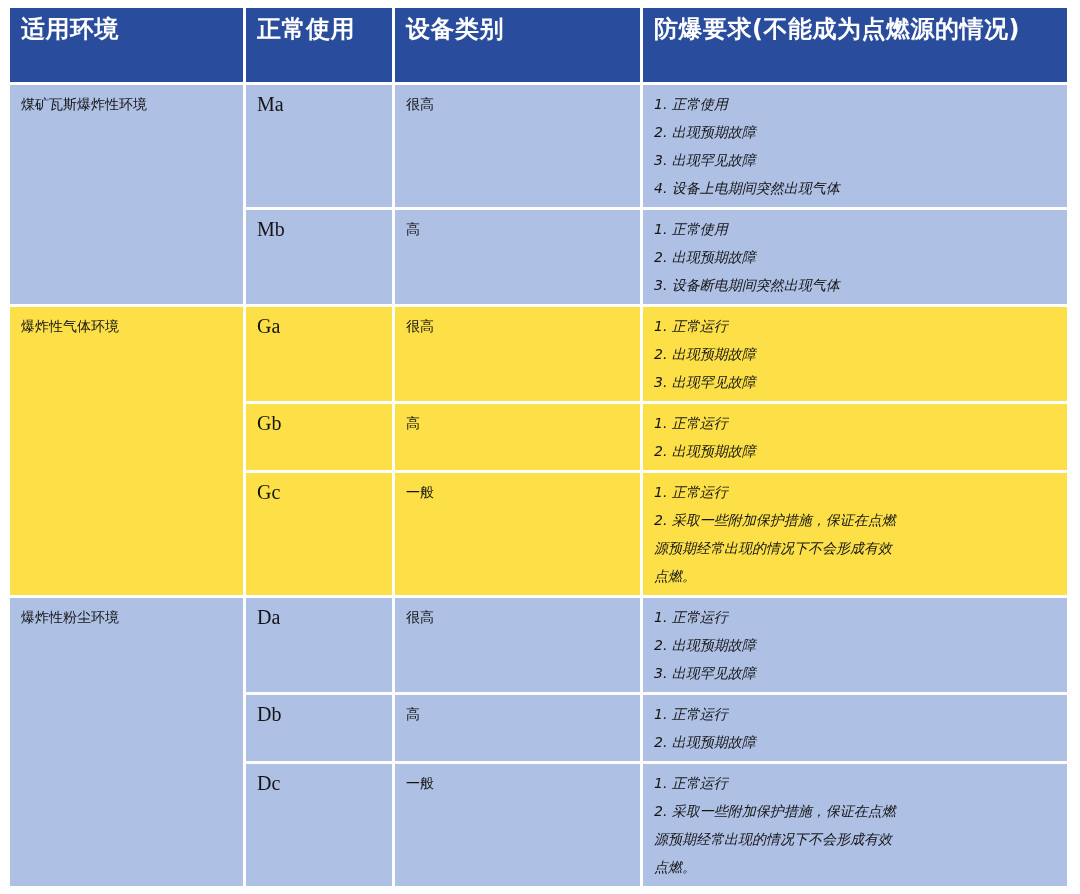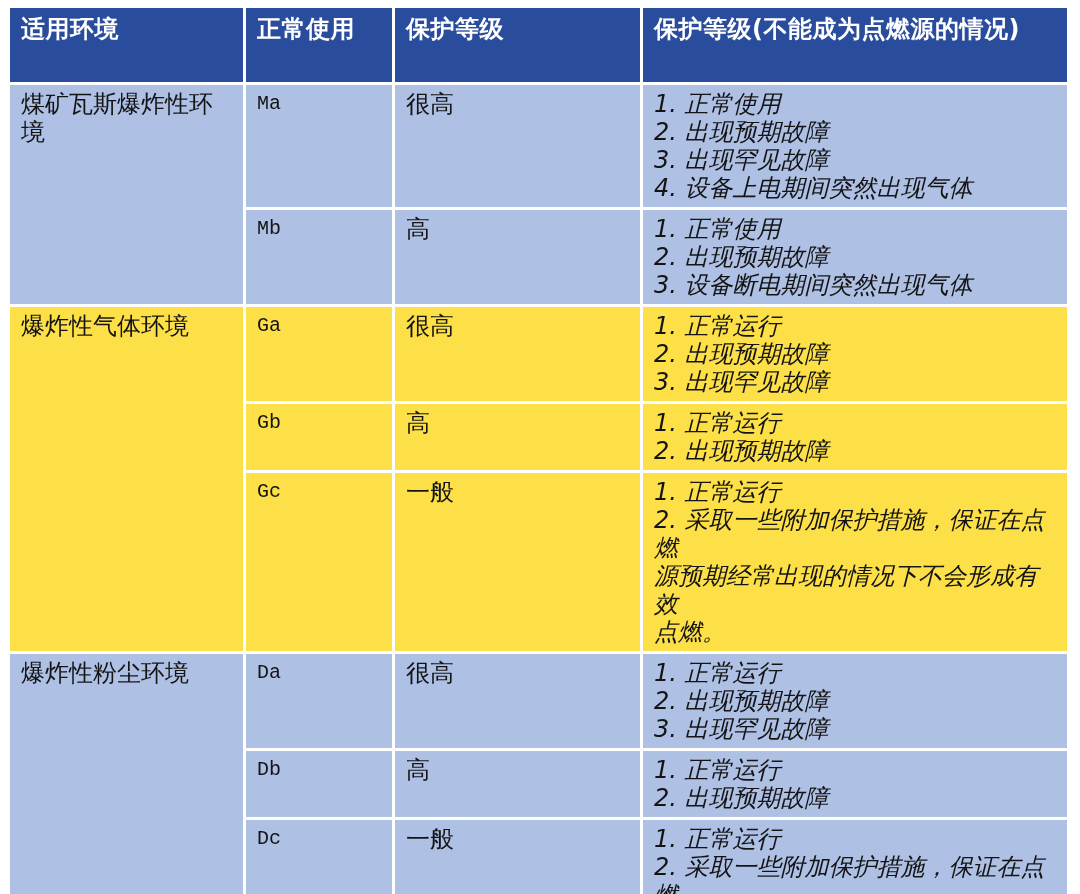--- a/index.html
+++ b/index.html
@@ -37,28 +37,28 @@
   th {
     background: #2A4C9D;
     color: #ffffff;
     font-size: 24px;
     font-weight: bold;
     line-height: 32px;
     letter-spacing: 0.5px;
   }
   td {
     color: #141414;
-    font-size: 24px;
+    font-size: 14px;
     line-height: 28px;
   }
   tr.g1 td, tr.g3 td { background: #AFC0E5; }
   tr.g2 td { background: #fde047; }
 
   td.cat {
-    font-family: Liberation Mono, monospace;
+    font-family: Liberation Serif, serif;
     font-size: 20px;
     line-height: 28px;
   }
   td.req { white-space: pre-line; font-style: italic; }
 
   #r-ma { height: 122px; }
   #r-mb { height: 91px; }
   #r-ga { height: 93px; }
   #r-gb { height: 61px; border-radius: 24px; }
   #r-gc { height: 118px; }
@@ -74,22 +74,22 @@
     <colgroup>
       <col class="c1">
         <col class="c2">
         <col class="c3">
         <col class="c4">
     </colgroup>
     <thead>
       <tr>
         <th>适用环境</th>
         <th>正常使用</th>
-        <th>保护等级</th>
-        <th>保护等级(不能成为点燃源的情况)</th>
+        <th>设备类别</th>
+        <th>防爆要求(不能成为点燃源的情况)</th>
       </tr>
     </thead>
     <tbody>
       <tr id="r-ma" class="g1">
         <td class="env" rowspan="2">煤矿瓦斯爆炸性环境</td>
         <td class="cat">Ma</td>
         <td class="lvl">很高</td>
         <td class="req">1. 正常使用
 2. 出现预期故障
 3. 出现罕见故障

